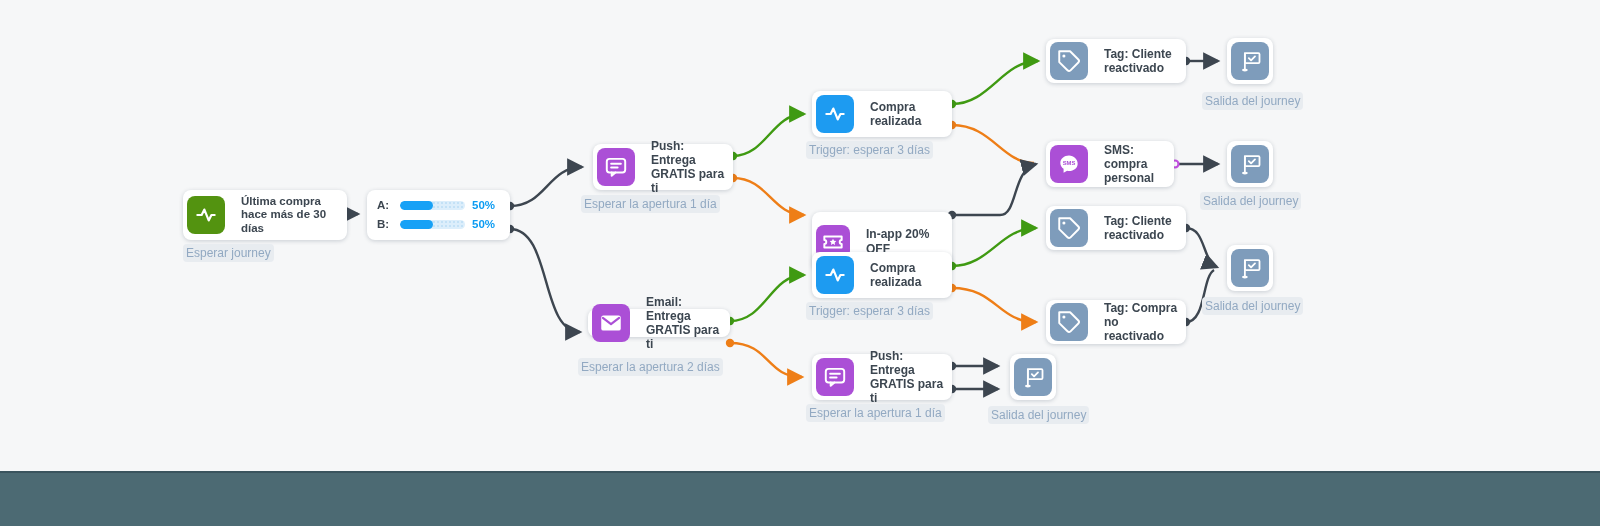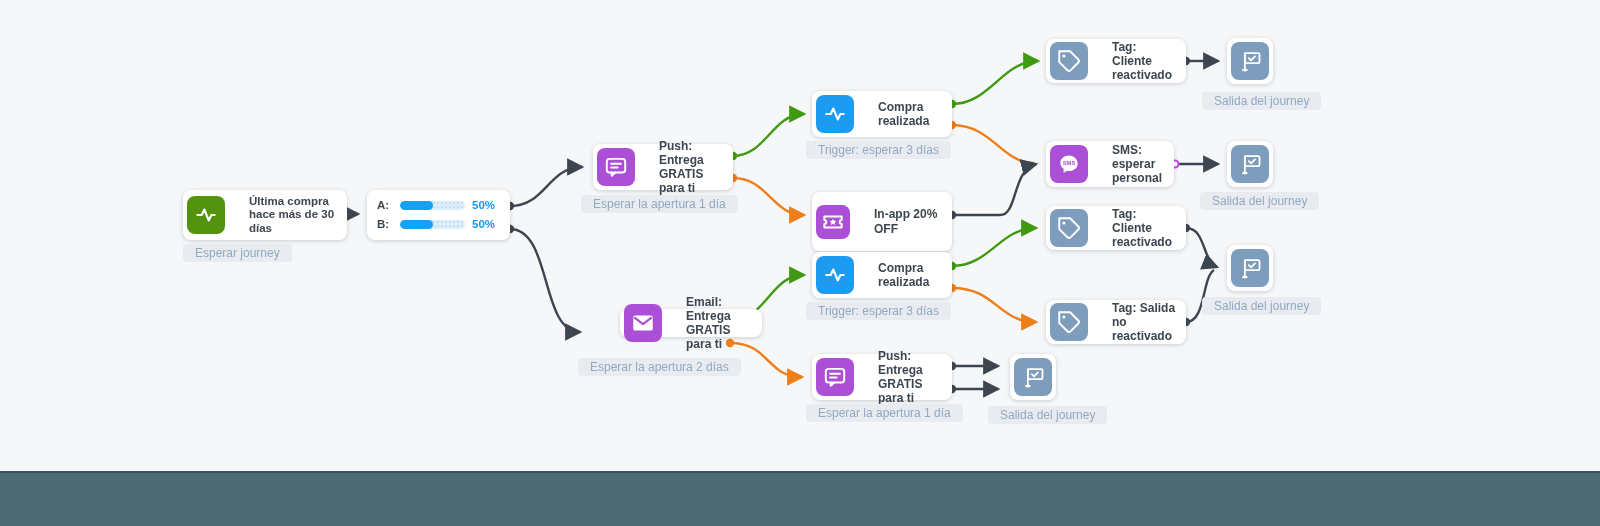--- a/index.html
+++ b/index.html
@@ -11,35 +11,35 @@
   .edge.dark   { stroke:#3d4650; }
   .edge.green  { stroke:#3f9a12; }
   .edge.orange { stroke:#ee7e17; }
   .dot.dark    { fill:#3d4650; }
   .dot.green   { fill:#3f9a12; }
   .dot.orange  { fill:#ee7e17; }
   .dot.hollow  { fill:#ffffff; stroke:#c44fe2; stroke-width:2.2px; }
   .card {
     position:absolute; background:#fff; border-radius:8px;
     box-shadow:0 1px 4px rgba(40,60,80,.22);
-    display:flex; align-items:center; padding:4px 8px 4px 4px; gap:24px;
+    display:flex; align-items:center; padding:4px 8px 4px 4px; gap:16px;
   }
   .icon {
     flex:0 0 auto; width:38px; height:38px; border-radius:8px;
     display:flex; align-items:center; justify-content:center;
   }
   .icon svg { width:26px; height:26px; display:block; }
   .icon.green  { background:#539310; }
   .icon.purple { background:#ab4fd6; }
   .icon.blue   { background:#1d9bf1; }
   .icon.slate  { background:#7e9cbb; }
   .title { font-size:12px; font-weight:bold; color:#3c4650; line-height:1.18; }
   .badge {
     position:absolute; display:inline-block; background:#e8ecf0; color:#92a9c2;
-    font-size:12px; padding:2px 12px; border-radius:4px; white-space:nowrap;
+    font-size:12px; padding:2px 3px; border-radius:4px; white-space:nowrap;
   }
   .flag-card {
     position:absolute; width:46px; height:46px; background:#fff; border-radius:8px;
     box-shadow:0 1px 4px rgba(40,60,80,.22);
     display:flex; align-items:center; justify-content:center;
   }
   .flag-card .icon { width:38px; height:38px; }
   .flag-card .icon svg { width:27px; height:27px; }
   
   .ab { flex-direction:column; align-items:stretch; gap:7px; padding:9px 10px; }
@@ -152,38 +152,38 @@
   <div class="card" style="left:812px;top:91px;width:140px;height:46px">
     <span class="icon blue">
       <svg viewBox="0 0 24 24">
           <path d="M4 12h4l2.5-5 4 10 2.5-5h3" fill="none" stroke="#fff" stroke-width="2" stroke-linecap="round" stroke-linejoin="round"></path>
         </svg>
     </span>
     <span class="title">Compra realizada</span>
   </div>
   <div class="badge" style="left:806px;top:141px">Trigger: esperar 3 días</div>
 
-  <div class="card" style="left:812px;top:192px;width:140px;height:59px">
+  <div class="card" style="left:812px;top:212px;width:140px;height:59px">
     <span class="icon purple" style="width:34px;height:34px">
       <svg viewBox="0 0 24 24" fill="none" stroke="#fff" stroke-width="1.8">
           <path d="M4 7h16v3.2a1.8 1.8 0 000 3.6V17H4v-3.2a1.8 1.8 0 000-3.6z" stroke-linejoin="round"></path>
           <path d="M12 8.9l.95 1.9 2.1.3-1.5 1.5.35 2.1L12 13.7l-1.9 1  .35-2.1-1.5-1.5 2.1-.3z" fill="#fff" stroke="none"></path>
         </svg>
     </span>
     <span class="title">In-app 20% OFF</span>
   </div>
 
   <div class="card" style="left:1046px;top:141px;width:128px;height:46px">
     <span class="icon purple">
       <svg viewBox="0 0 24 24">
           <path d="M12 4.2c-4.5 0-8 3-8 6.8 0 2.2 1.2 4.1 3 5.3V20l3.3-1.7c.55.1 1.1.2 1.7.2 4.5 0 8-3 8-6.8s-3.5-7.5-8-7.5z" fill="#fff"></path>
           <text x="12" y="13.3" font-size="5.4" font-weight="bold" fill="#ab4fd6" text-anchor="middle" font-family="Liberation Sans, sans-serif">SMS</text>
         </svg>
     </span>
-    <span class="title">SMS: esperar personal</span>
+    <span class="title">SMS: compra personal</span>
   </div>
 
   <div class="card" style="left:1046px;top:39px;width:140px;height:44px">
     <span class="icon slate">
       <svg viewBox="0 0 24 24" fill="none" stroke="#fff" stroke-width="1.8" stroke-linejoin="round">
           <path d="M20.6 13.4l-7.2 7.2a2 2 0 01-2.8 0L3 13V3h10l7.6 7.6a2 2 0 010 2.8z"></path>
           <circle cx="7.3" cy="7.3" r="1.4" fill="#fff" stroke="none"></circle>
         </svg>
     </span>
     <span class="title">Tag: Cliente reactivado</span>
@@ -206,21 +206,21 @@
       <svg viewBox="0 0 24 24" fill="none" stroke="#fff" stroke-width="1.6">
           <rect x="7" y="4.5" width="13" height="9" rx="1"></rect>
           <path d="M10.5 9l2 2 3.5-3.5" stroke-linecap="round" stroke-linejoin="round"></path>
           <path d="M7 4.5V19" stroke-linecap="round"></path>
           <ellipse cx="7" cy="19.6" rx="2.6" ry="1.2" fill="#fff" stroke="none"></ellipse>
         </svg>
     </span>
   </div>
   <div class="badge" style="left:1200px;top:192px">Salida del journey</div>
 
-  <div class="card" style="left:620px;top:309px;width:142px;height:28px">
+  <div class="card" style="left:588px;top:309px;width:142px;height:28px">
     <span class="icon purple">
       <svg viewBox="0 0 24 24">
           <rect x="3" y="5" width="18" height="14" rx="2" fill="#fff"></rect>
           <path d="M4.5 7.2l7.5 5.8 7.5-5.8" fill="none" stroke="#ab4fd6" stroke-width="2" stroke-linecap="round" stroke-linejoin="round"></path>
         </svg>
     </span>
     <span class="title">Email: Entrega GRATIS para ti</span>
   </div>
   <div class="badge" style="left:578px;top:358px">Esperar la apertura 2 días</div>
 
@@ -244,21 +244,21 @@
     <span class="title">Tag: Cliente reactivado</span>
   </div>
 
   <div class="card" style="left:1046px;top:300px;width:140px;height:44px">
     <span class="icon slate">
       <svg viewBox="0 0 24 24" fill="none" stroke="#fff" stroke-width="1.8" stroke-linejoin="round">
           <path d="M20.6 13.4l-7.2 7.2a2 2 0 01-2.8 0L3 13V3h10l7.6 7.6a2 2 0 010 2.8z"></path>
           <circle cx="7.3" cy="7.3" r="1.4" fill="#fff" stroke="none"></circle>
         </svg>
     </span>
-    <span class="title">Tag: Salida no reactivado</span>
+    <span class="title">Tag: Compra no reactivado</span>
   </div>
 
   <div class="flag-card" style="left:1227px;top:245px">
     <span class="icon slate">
       <svg viewBox="0 0 24 24" fill="none" stroke="#fff" stroke-width="1.6">
           <rect x="7" y="4.5" width="13" height="9" rx="1"></rect>
           <path d="M10.5 9l2 2 3.5-3.5" stroke-linecap="round" stroke-linejoin="round"></path>
           <path d="M7 4.5V19" stroke-linecap="round"></path>
           <ellipse cx="7" cy="19.6" rx="2.6" ry="1.2" fill="#fff" stroke="none"></ellipse>
         </svg>

